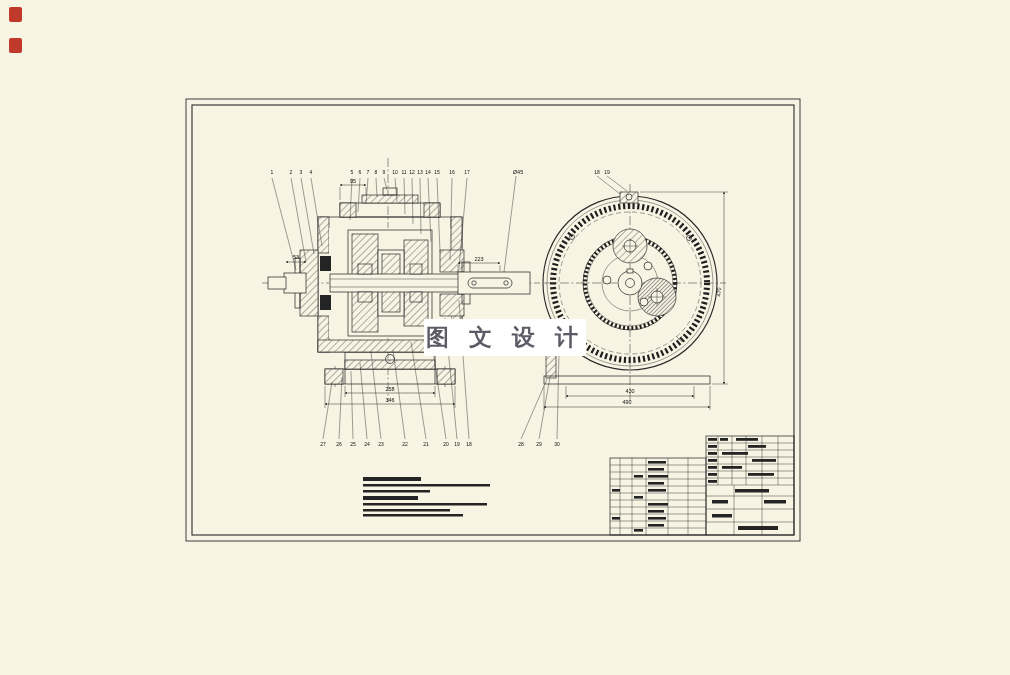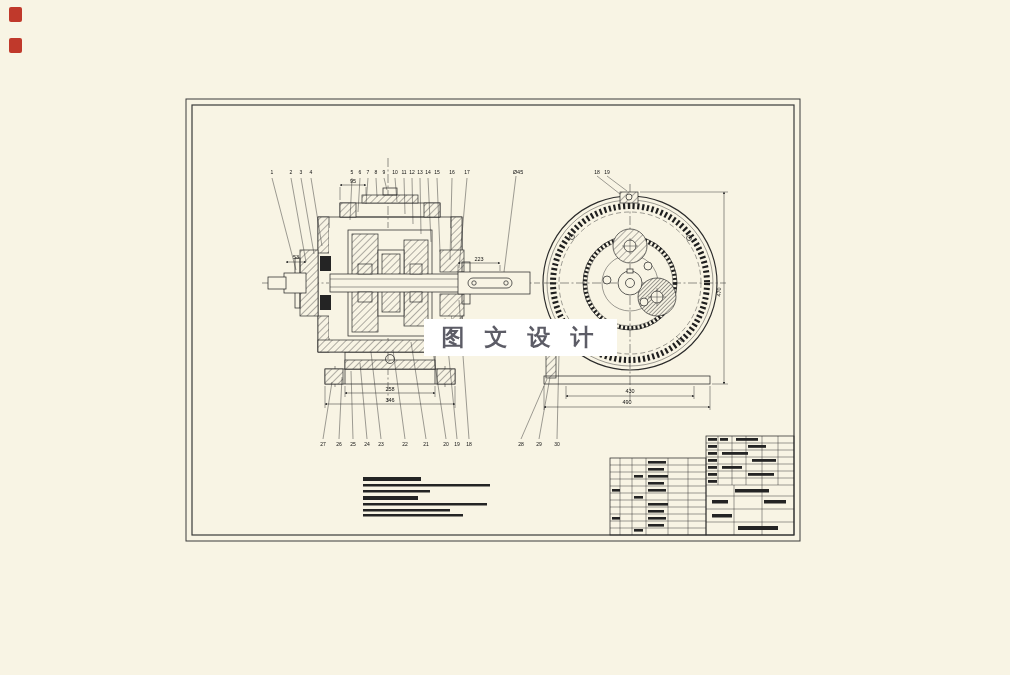--- a/index.html
+++ b/index.html
@@ -14,21 +14,21 @@
   .w{fill:#f8f4e4;stroke:#2b2b2b;stroke-width:.75}
   .cl{stroke:#2b2b2b;stroke-width:.5;fill:none;stroke-dasharray:9 2.5 2 2.5}
   .ld{stroke:#2b2b2b;stroke-width:.45;fill:none}
   .hz{fill:url(#h1);stroke:#2b2b2b;stroke-width:.7}
   .hz2{fill:url(#h2);stroke:#2b2b2b;stroke-width:.7}
   .bk{fill:#242424;stroke:none}
   .dm{stroke:#2b2b2b;stroke-width:.5;fill:none}
   .teeth{stroke:#1f1f1f;fill:none}
   .co{font:5px "Liberation Sans",sans-serif;fill:#111;text-anchor:middle}
   .dim{font:5.5px "Liberation Sans",sans-serif;fill:#111;text-anchor:middle}
-  .watermark{position:absolute;left:424px;top:319px;width:193px;height:37px;background:#ffffff;
+  .watermark{position:absolute;left:424px;top:319px;width:162px;height:37px;background:#ffffff;
      color:#5c5c66;font:600 23px "DejaVu Sans","Liberation Sans",sans-serif;letter-spacing:6px;
      display:flex;align-items:center;justify-content:center;white-space:nowrap;overflow:hidden}
 </style>
 </head>
 <body>
 
 <div id="stamp1" class="stamp"></div>
 <div id="stamp2" class="stamp"></div>
 
 <svg width="1010" height="675" viewBox="0 0 1010 675">

